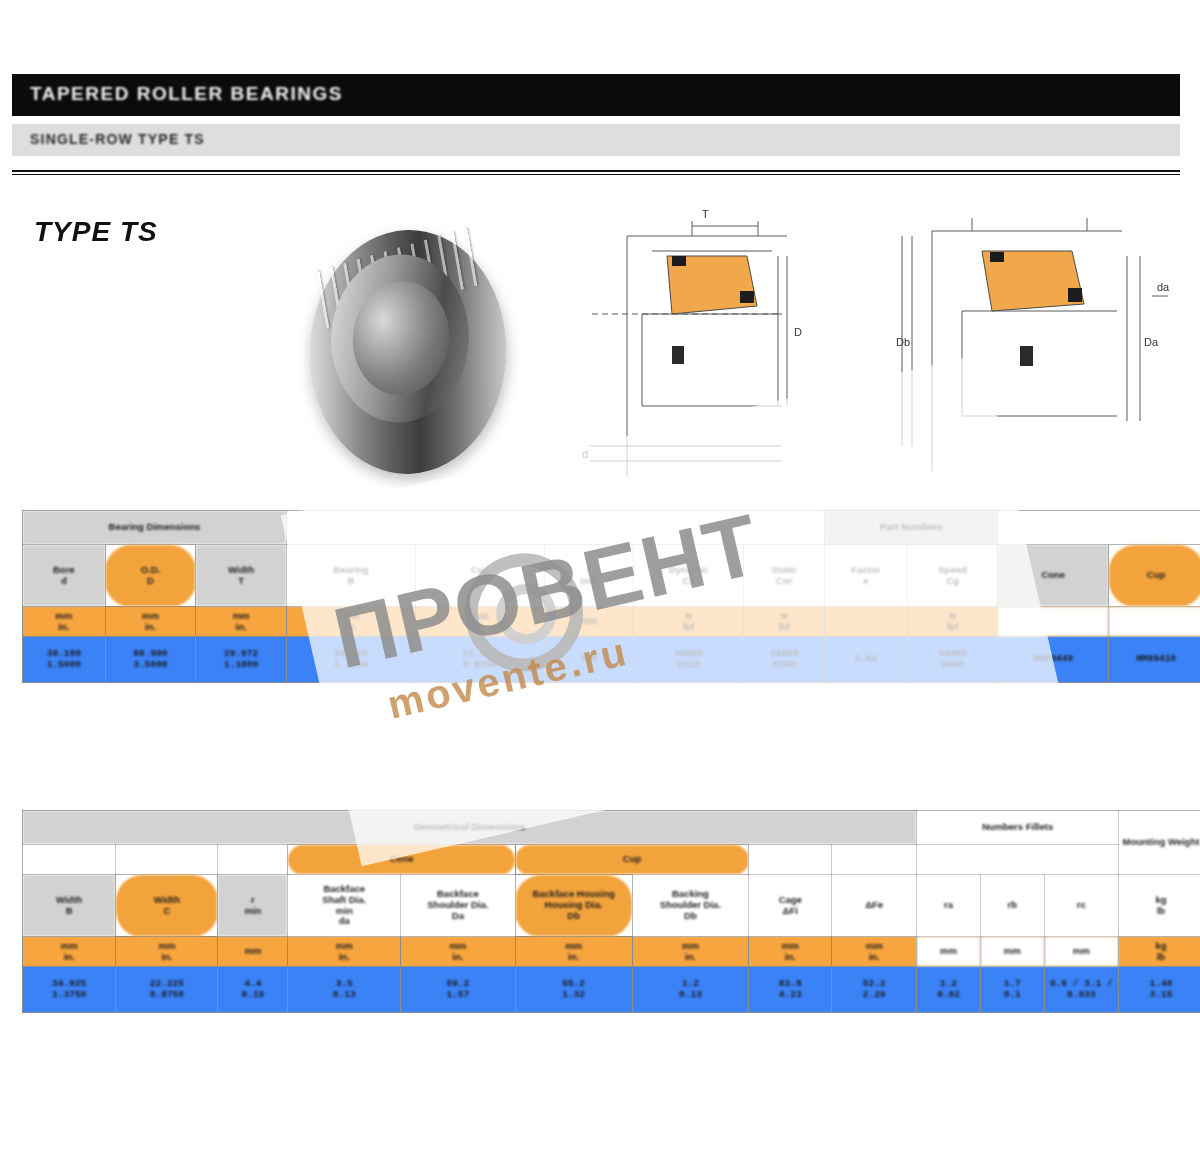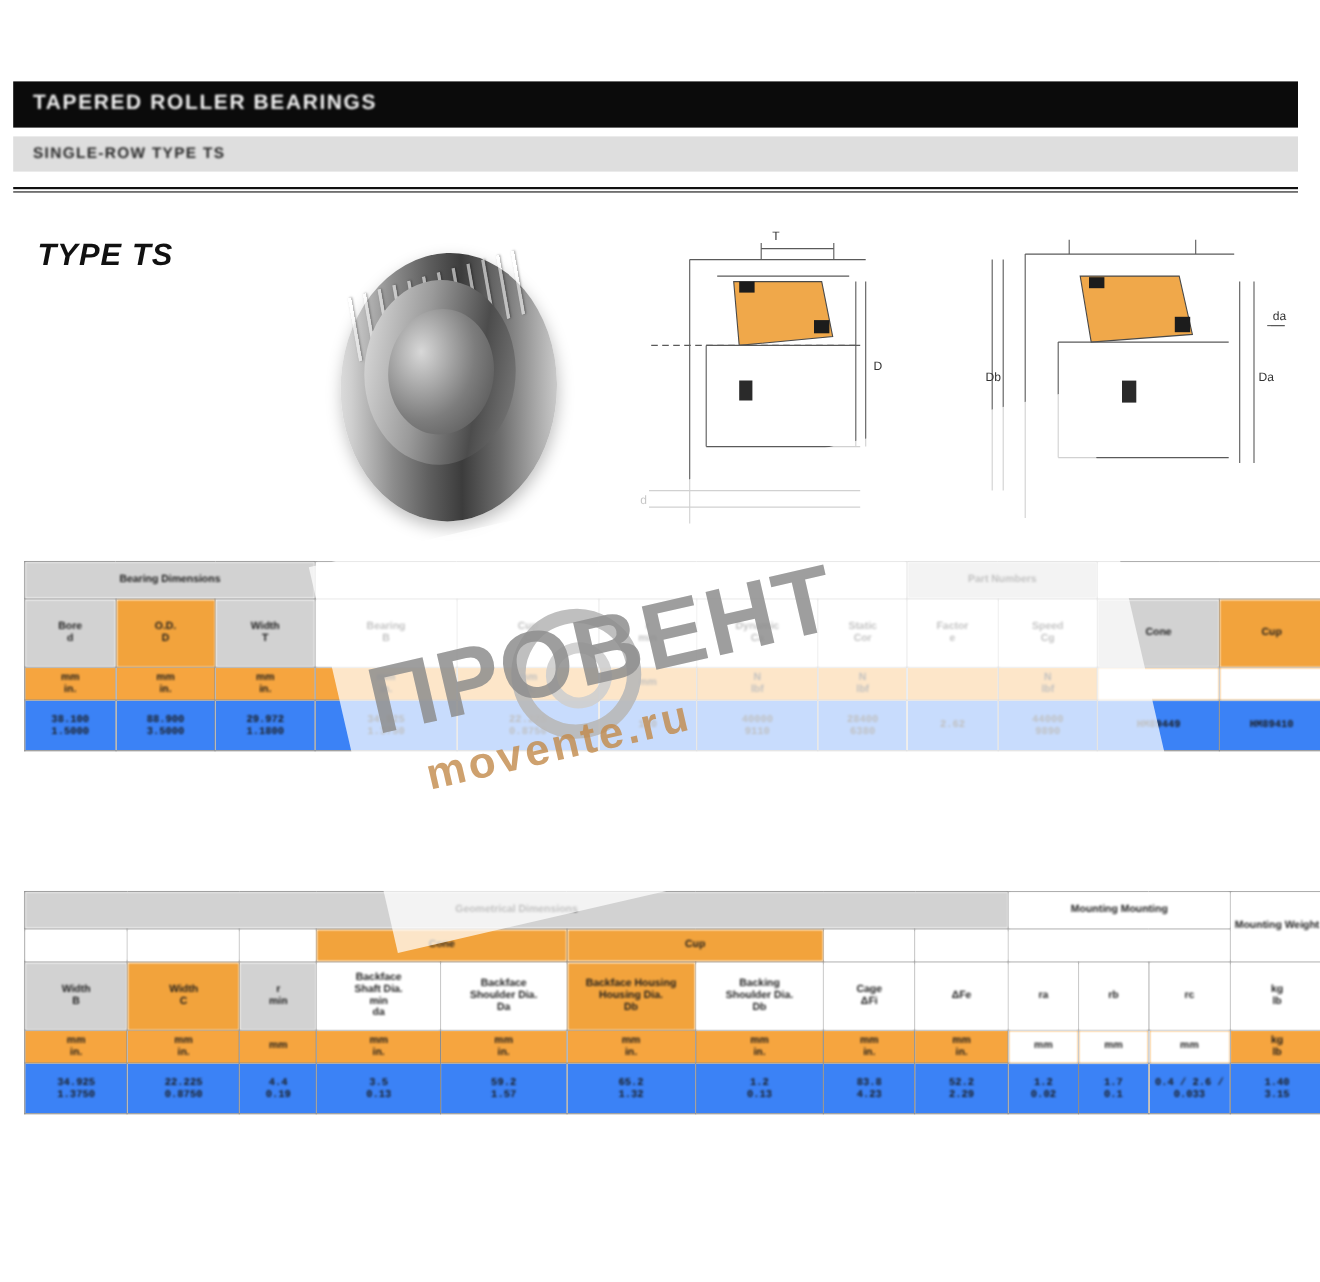--- a/index.html
+++ b/index.html
@@ -86,21 +86,21 @@
     text-align:center;
     vertical-align:middle;
     color:#1c1c1c;
     padding:0;
     line-height:1.15;
     filter:blur(.9px);
     font-weight:bold;
   }
   .hdr-grey{background:#d2d2d2;}
   .hdr-white{background:#fff;}
-  .hdr-orange{background:#f2a33c;}
+  .hdr-orange{background:#f2a33c;border-radius:26px;}
   .row-orange{background:#f6a53f;margin-left:34px;}
   .row-white{background:#3b82f6;font-family:Liberation Mono, monospace;}
   .tallhdr{height:62px;}
   .band{height:30px;}
   .datarow{height:46px;}
   .grouprow{height:34px;}
 
   .t1{left:10px;top:510px;width:1182px;}
   .t2{left:10px;top:810px;width:1182px;}
 
@@ -299,21 +299,21 @@
         <col style="width:78px">
         <col style="width:80px">
       <col style="width:60px">
         <col style="width:60px">
         <col style="width:70px">
       <col style="width:80px">
     </colgroup>
     <tbody>
         <tr class="grouprow">
       <td class="hdr-grey" colspan="9">Geometrical Dimensions</td>
-      <td class="hdr-white" colspan="3">Mounting Mounting</td>
+      <td class="hdr-white" colspan="3">Numbers Fillets</td>
       <td class="hdr-white" rowspan="2">Mounting Weight</td>
     </tr>
     <tr class="band">
       <td class="hdr-white"></td>
           <td class="hdr-white"></td>
           <td class="hdr-white"></td>
       <td class="hdr-orange" colspan="2">Cone</td>
       <td class="hdr-orange" colspan="2">Cup</td>
       <td class="hdr-white"></td>
           <td class="hdr-white"></td>
@@ -354,21 +354,21 @@
       <td>22.225<br>0.8750</td>
       <td>4.4<br>0.19</td>
       <td>3.5<br>0.13</td>
       <td>59.2<br>1.57</td>
       <td>65.2<br>1.32</td>
       <td>1.2<br>0.13</td>
       <td>83.8<br>4.23</td>
       <td>52.2<br>2.29</td>
       <td>1.2<br>0.02</td>
       <td>1.7<br>0.1</td>
-      <td>0.4 / 2.6 / 0.033</td>
+      <td>0.6 / 3.1 / 0.033</td>
       <td>1.40<br>3.15</td>
     </tr>
   </tbody>
     </table>
 
   <div class="wm"></div>
   <div class="wm-text">
     <div class="wm-ring"></div>
     <div class="wm-main">
       <span>ПРО</span><span>ВЕНТ</span>

